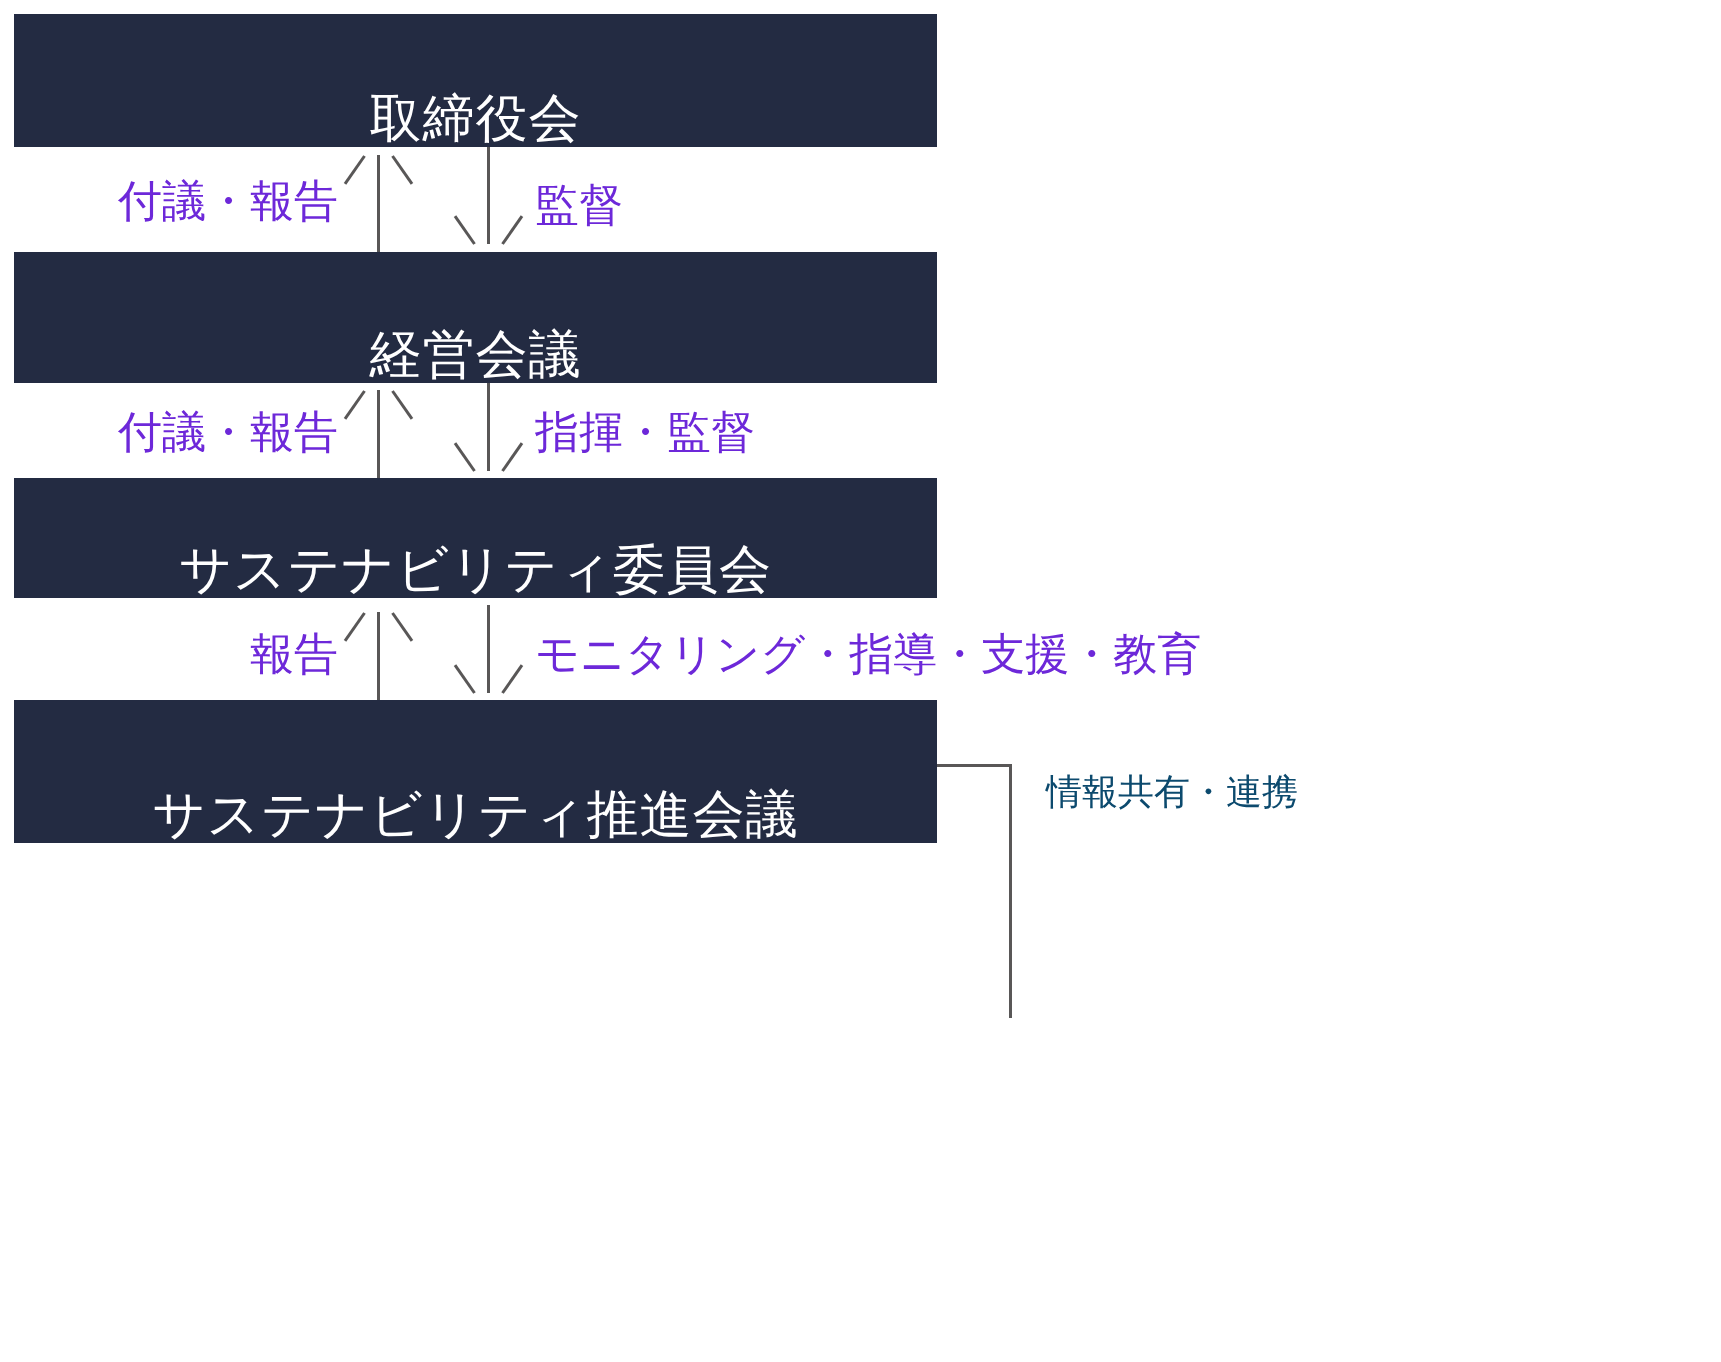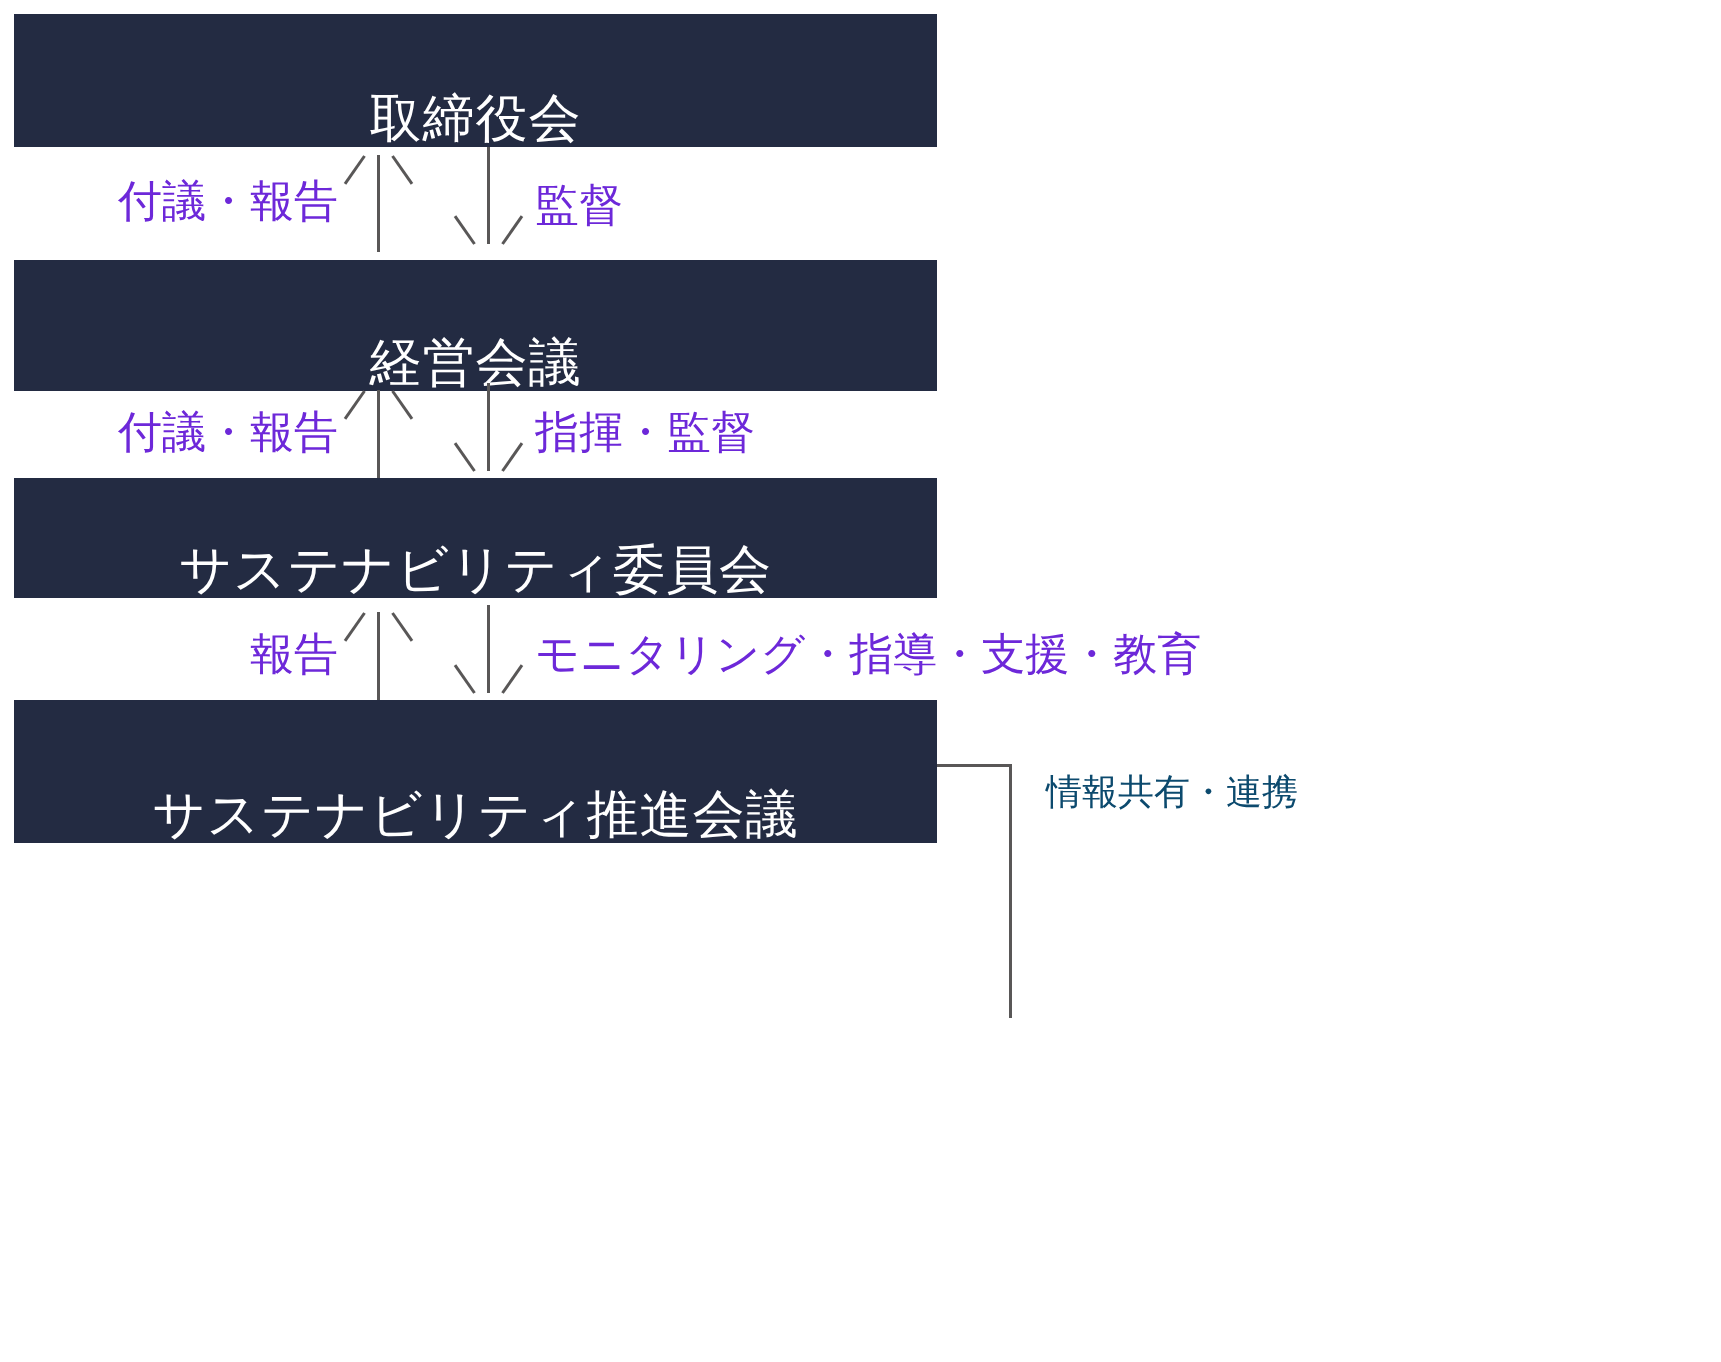--- a/index.html
+++ b/index.html
@@ -30,21 +30,21 @@
     justify-content: center;
   }
   .gov-box .gov-label {
     color: #ffffff;
     font-size: 52px;
     letter-spacing: 0.02em;
     line-height: 1.1;
     white-space: nowrap;
   }
   #box-board      { top: 14px;  height: 133px; }
-  #box-mgmt       { top: 252px; height: 131px; margin-top: 8px; }
+  #box-mgmt       { top: 252px; height: 131px; }
   #box-committee  { top: 478px; height: 120px; }
   #box-promotion  { top: 700px; height: 143px; }
 
   
   .arrow-band {
     position: absolute;
     left: 0;
     width: 1721px;
   }
   #band-1 { top: 147px; height: 105px; }

